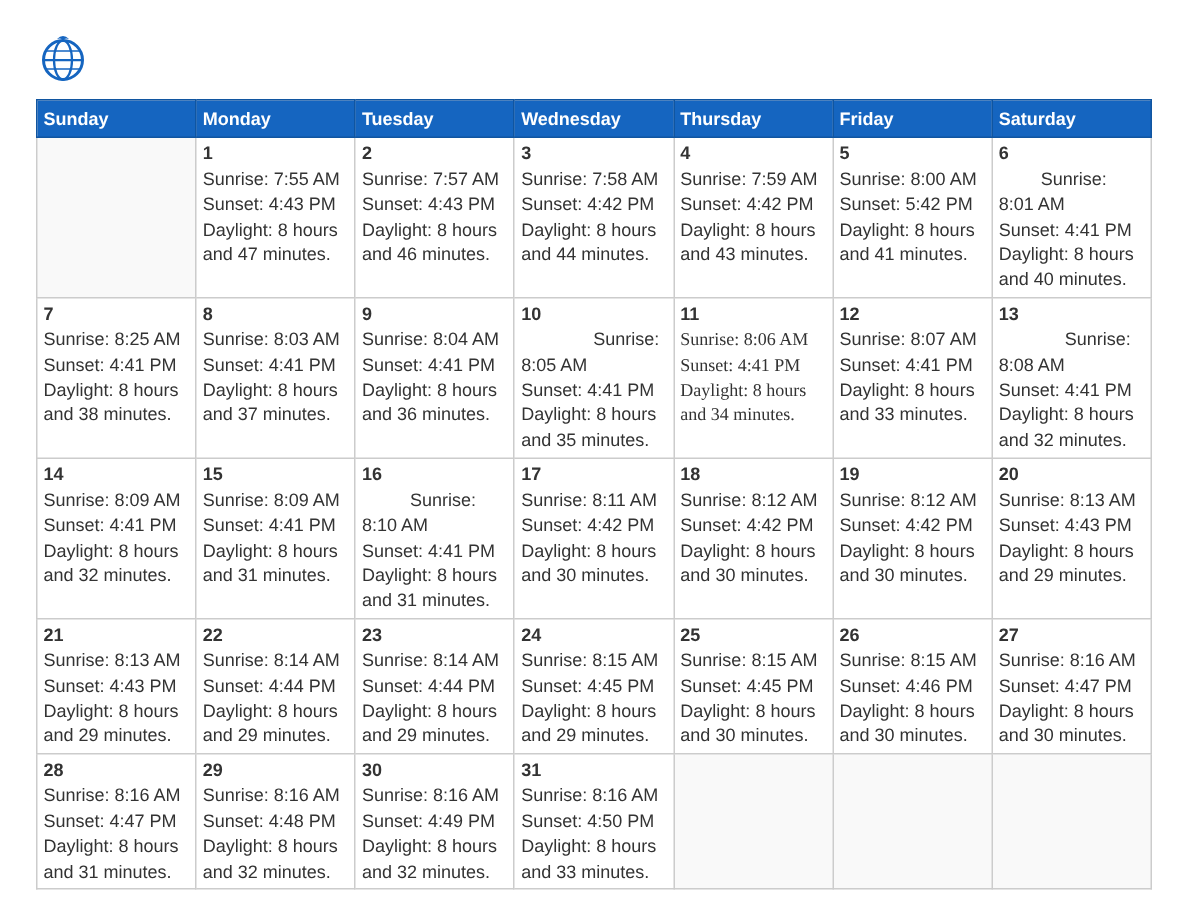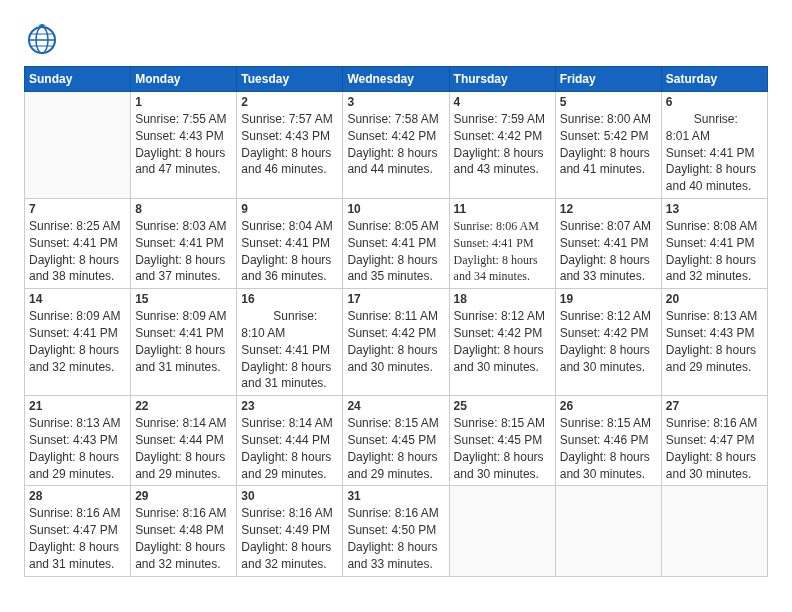--- a/index.html
+++ b/index.html
@@ -159,33 +159,33 @@
 Daylight: 8 hours
 and 38 minutes.</span></td>
           <td><span class="day-num">8</span><span class="day-info" style="white-space: pre-line;">Sunrise: 8:03 AM
 Sunset: 4:41 PM
 Daylight: 8 hours
 and 37 minutes.</span></td>
           <td><span class="day-num">9</span><span class="day-info" style="white-space: pre-line;">Sunrise: 8:04 AM
 Sunset: 4:41 PM
 Daylight: 8 hours
 and 36 minutes.</span></td>
-          <td><span class="day-num">10</span><span class="day-info" style="white-space: pre-line;">Sunrise: 8:05 AM
+          <td><span class="day-num">10</span><span class="day-info" style="white-space: pre-line; margin-left: 48px;">Sunrise: 8:05 AM
 Sunset: 4:41 PM
 Daylight: 8 hours
 and 35 minutes.</span></td>
           <td><span class="day-num">11</span><span class="day-info" style="white-space: pre-line; font-family: Liberation Serif, serif;">Sunrise: 8:06 AM
 Sunset: 4:41 PM
 Daylight: 8 hours
 and 34 minutes.</span></td>
           <td><span class="day-num">12</span><span class="day-info" style="white-space: pre-line;">Sunrise: 8:07 AM
 Sunset: 4:41 PM
 Daylight: 8 hours
 and 33 minutes.</span></td>
-          <td><span class="day-num">13</span><span class="day-info" style="white-space: pre-line;">Sunrise: 8:08 AM
+          <td><span class="day-num">13</span><span class="day-info" style="white-space: pre-line; margin-left: 44px;">Sunrise: 8:08 AM
 Sunset: 4:41 PM
 Daylight: 8 hours
 and 32 minutes.</span></td>
         </tr>
         <tr>
           <td><span class="day-num">14</span><span class="day-info" style="white-space: pre-line;">Sunrise: 8:09 AM
 Sunset: 4:41 PM
 Daylight: 8 hours
 and 32 minutes.</span></td>
           <td><span class="day-num">15</span><span class="day-info" style="white-space: pre-line;">Sunrise: 8:09 AM

